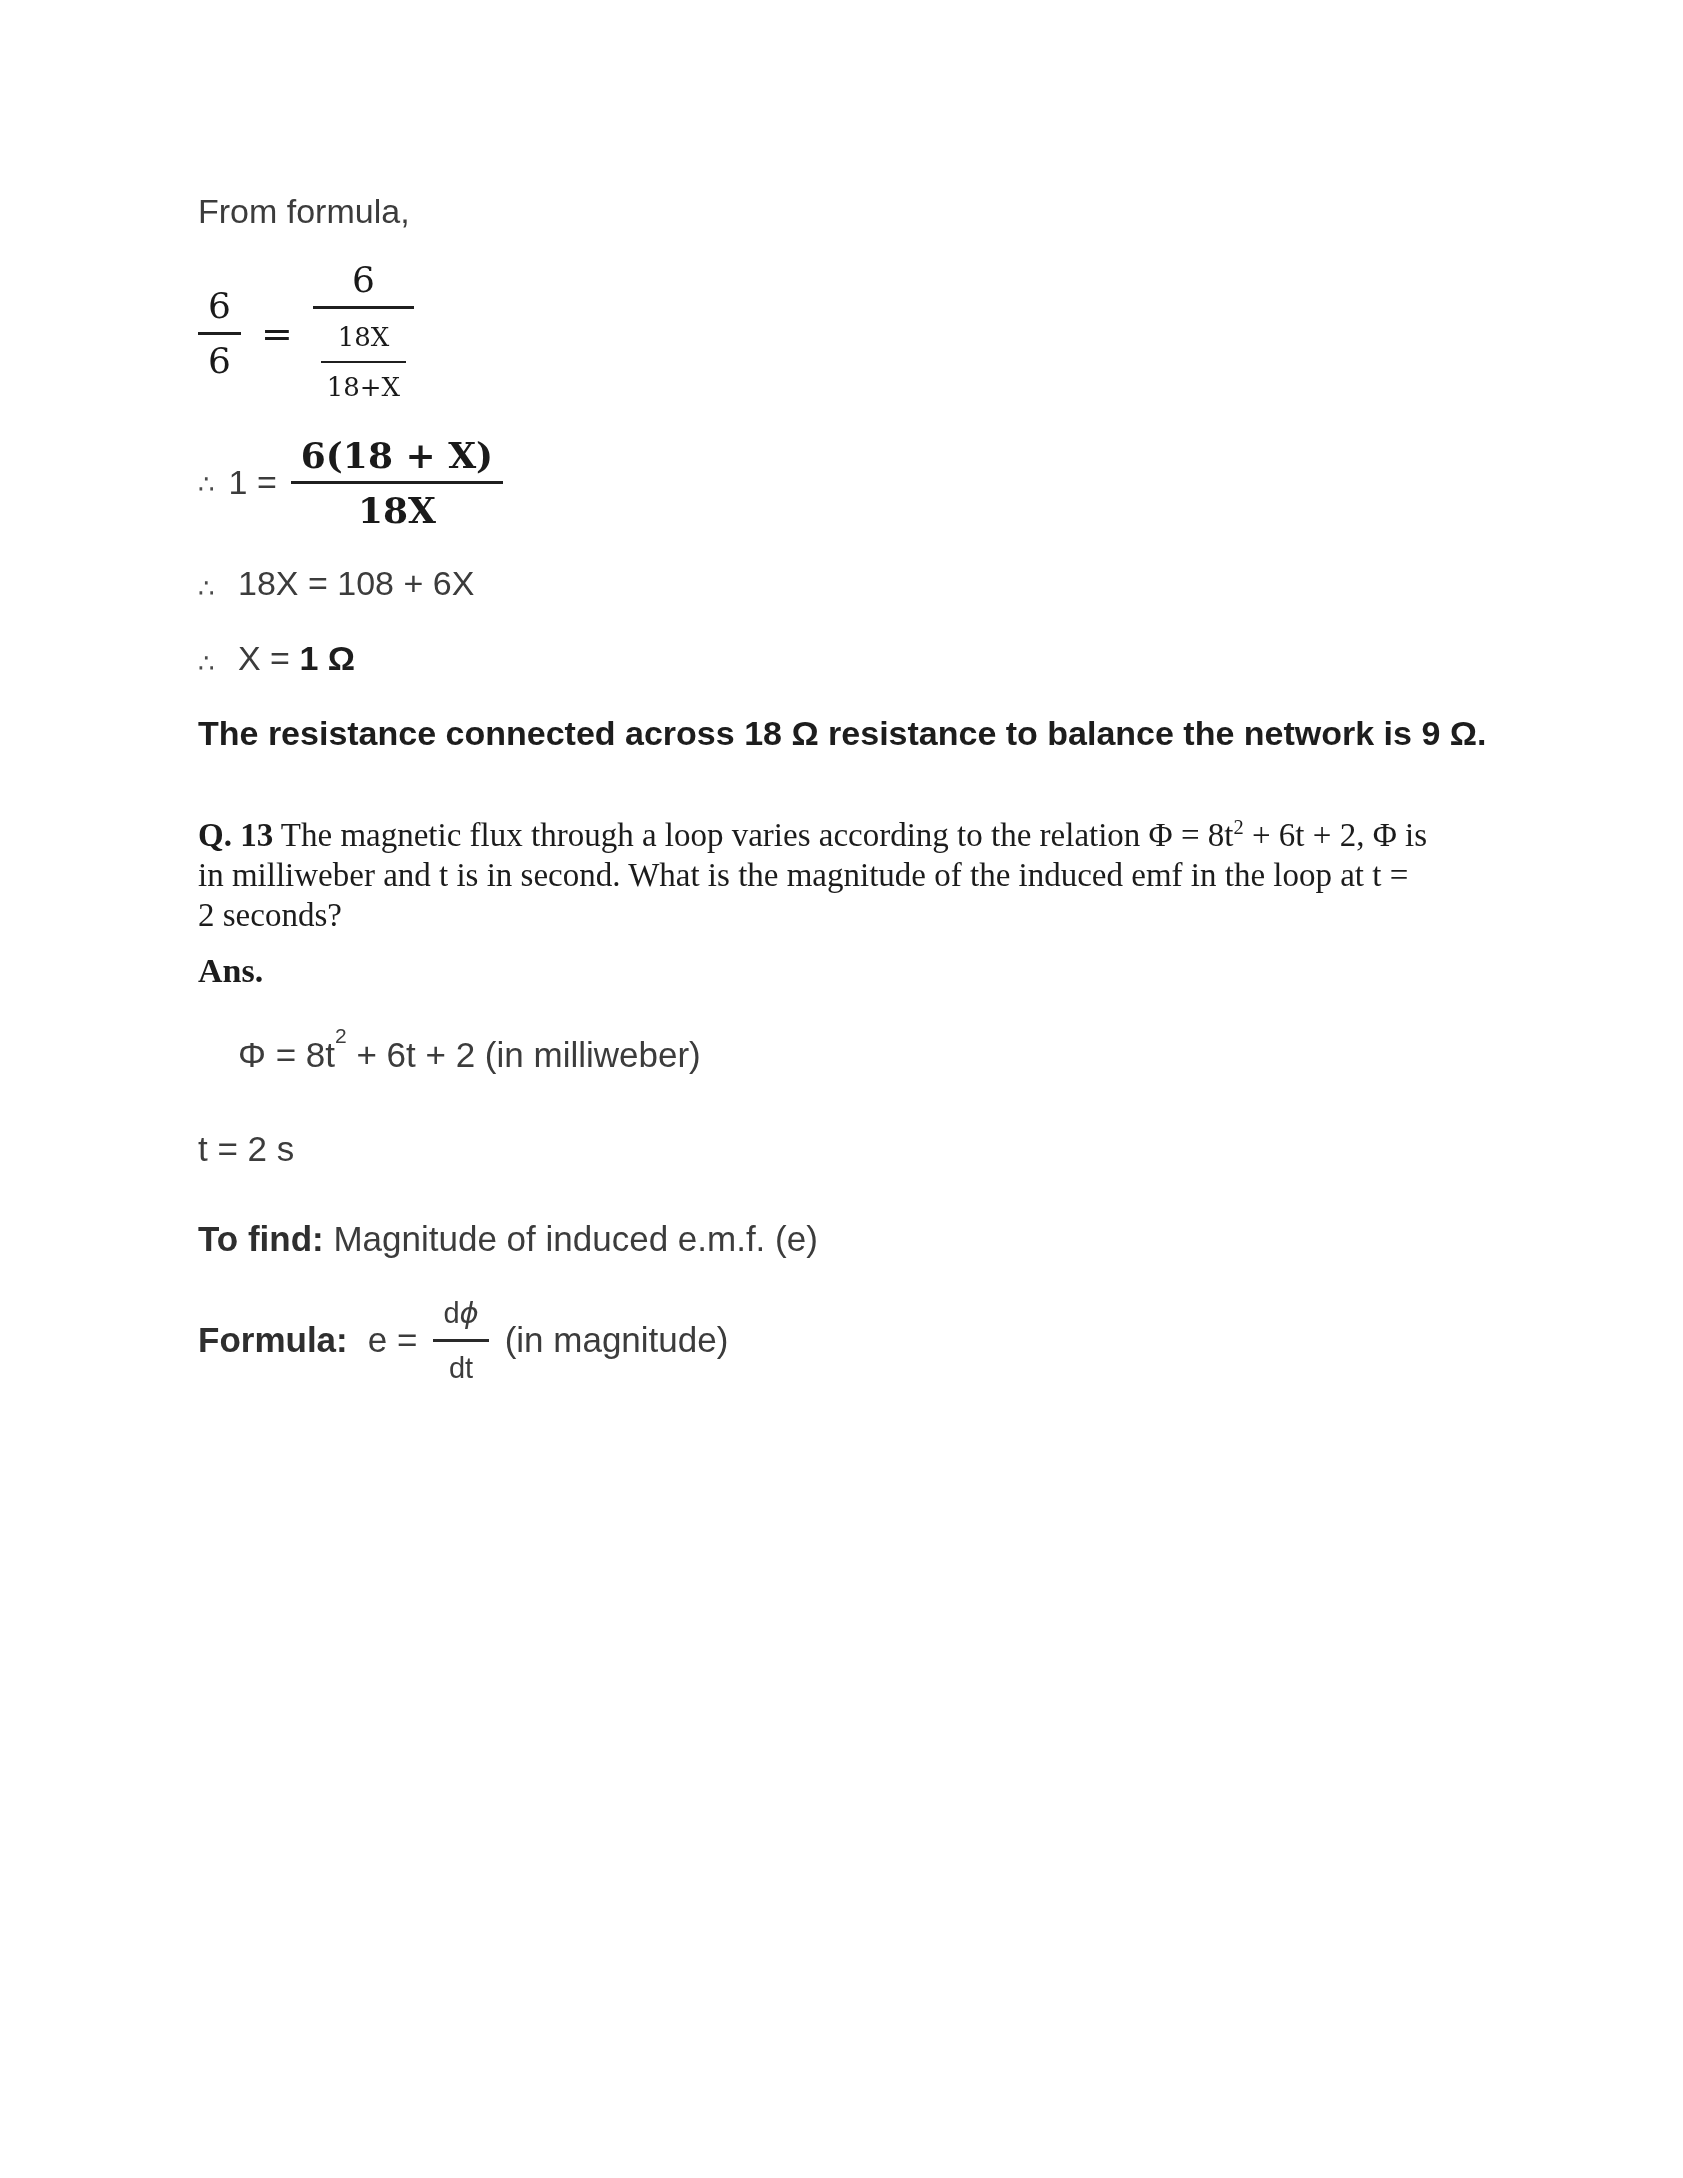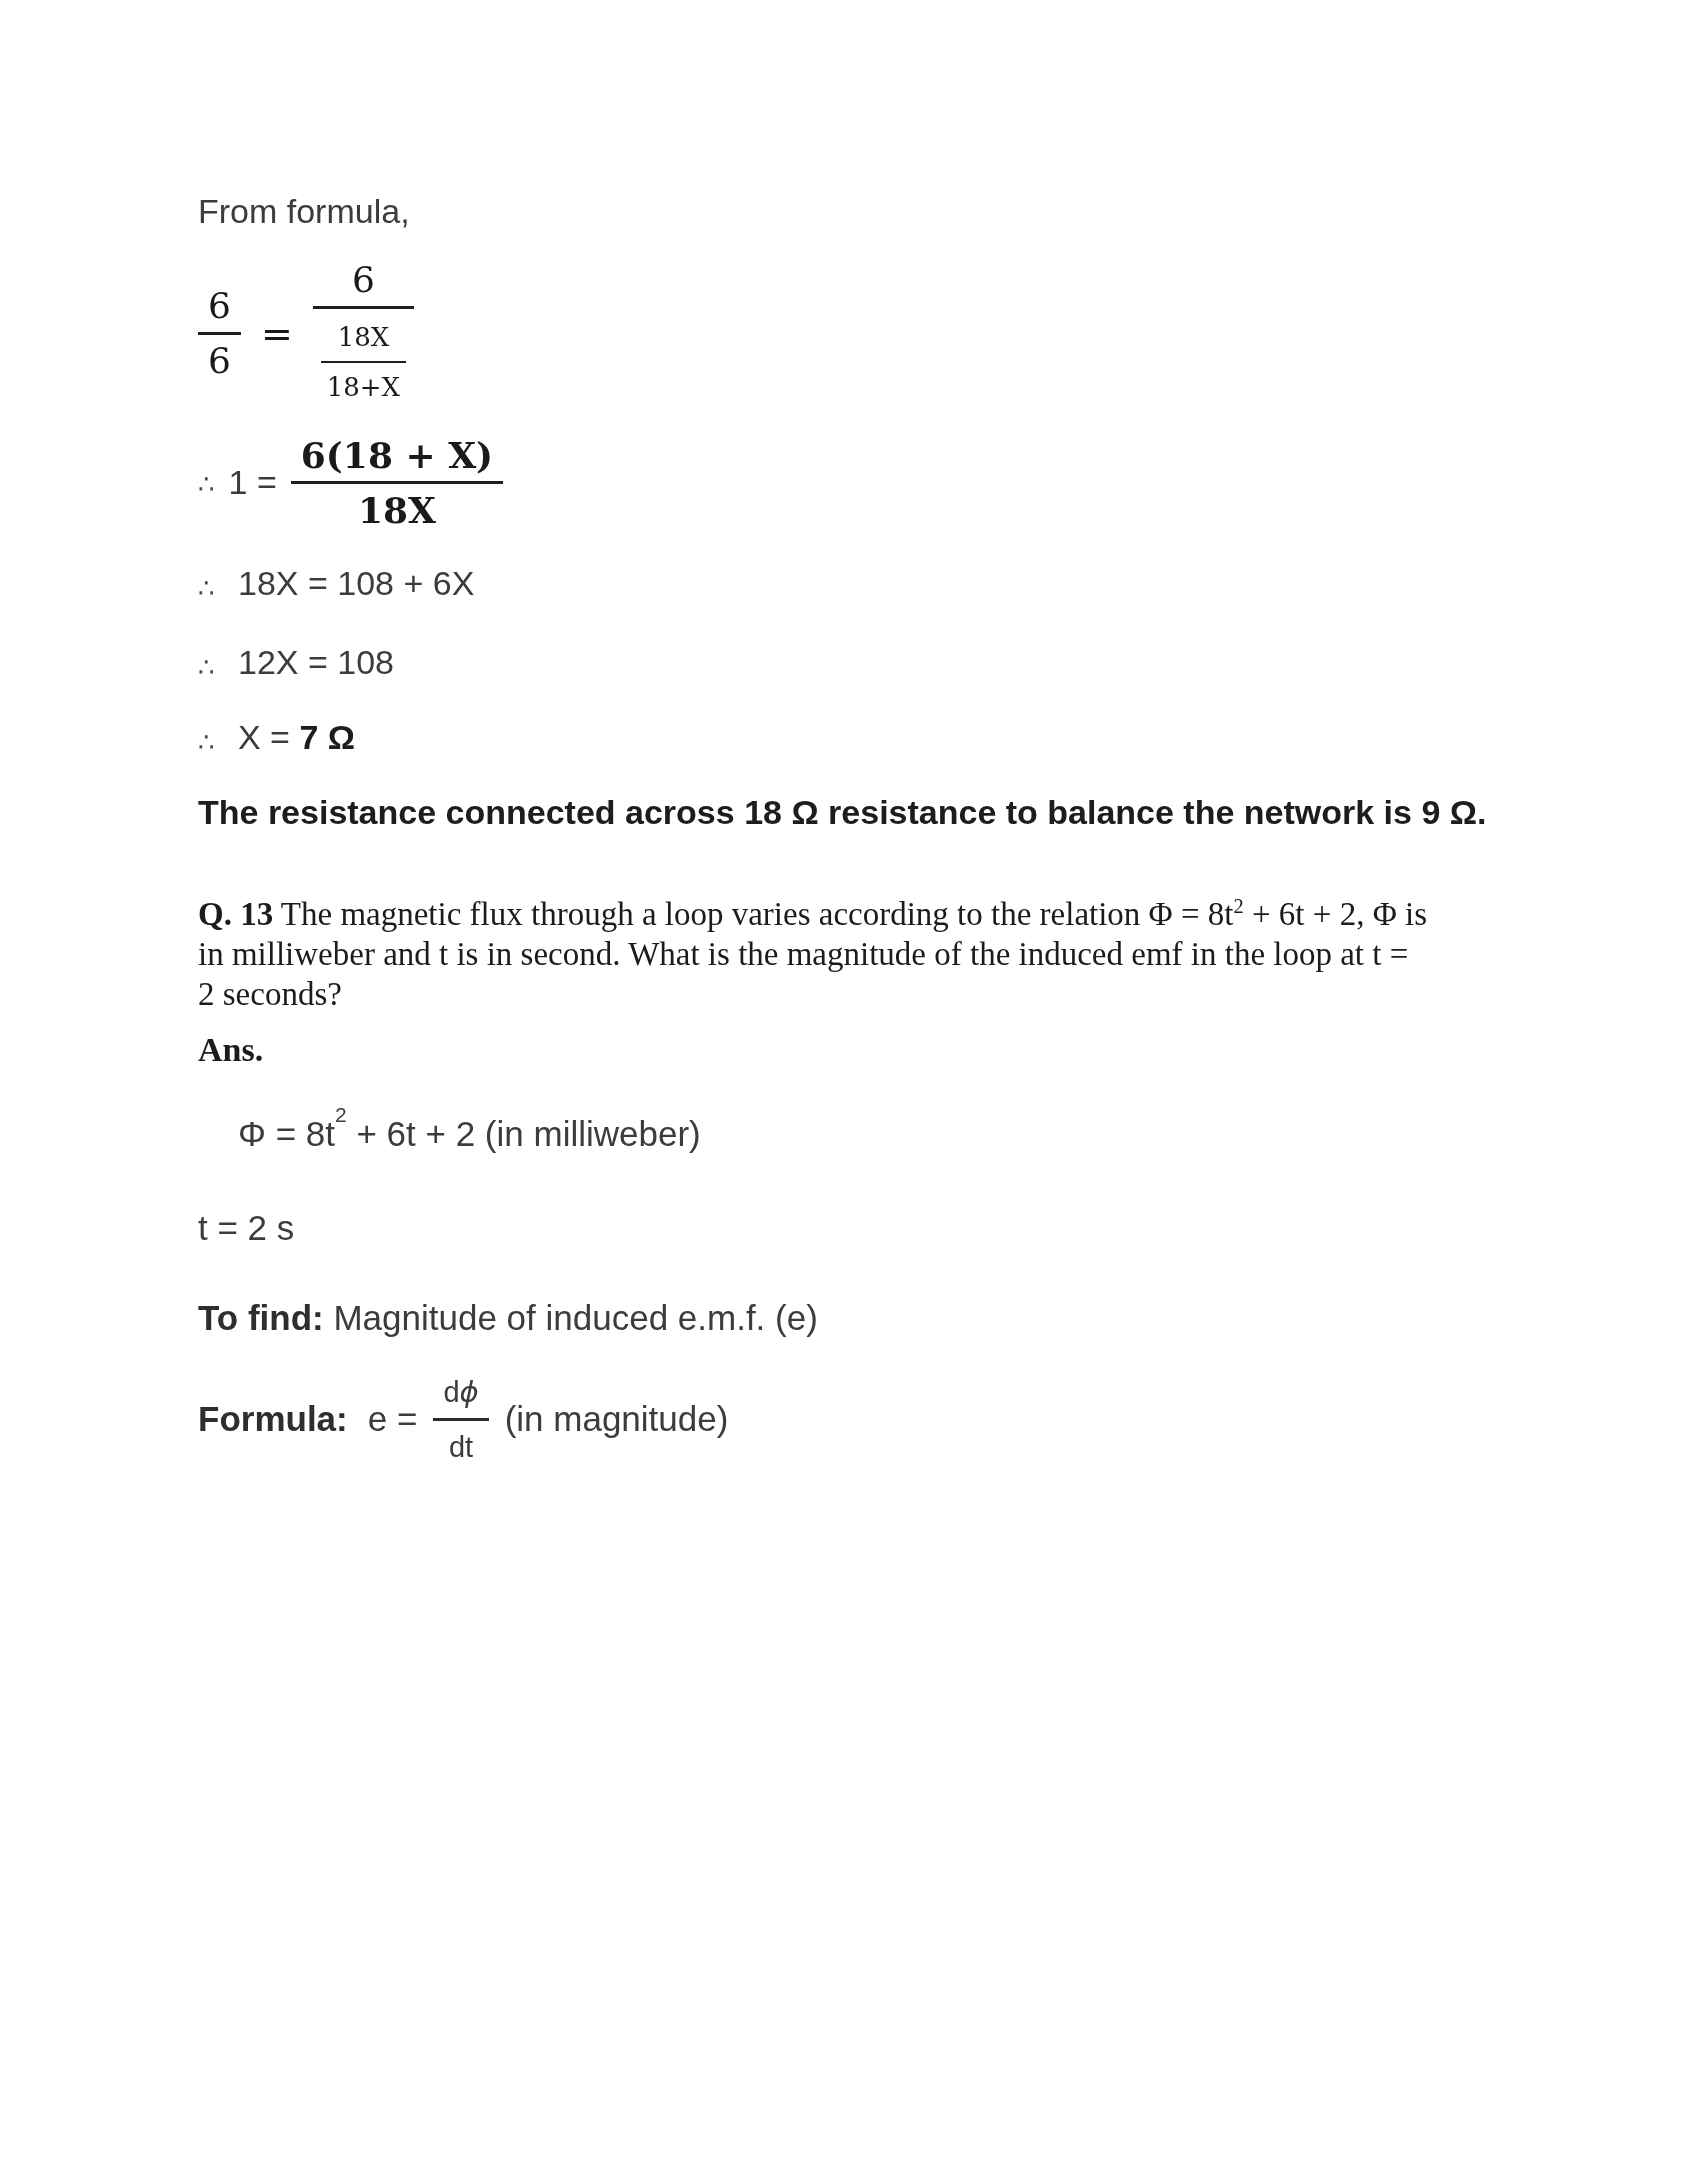--- a/index.html
+++ b/index.html
@@ -181,28 +181,24 @@
         <span class="bar"></span>
         <span class="den">18X</span>
       </span>
     </div>
 
     <p class="step s1 sans">
       <span class="therefore">∴</span>
       <span>18X = 108 + 6X</span>
     </p>
 
-    <p class="step s2 sans">
-      <span class="therefore">∴</span>
-      <span>12X = 108</span>
-    </p>
 
     <p class="step s3 sans">
       <span class="therefore">∴</span>
-      <span>X = </span><strong>7 Ω</strong>
+      <span>X = </span><strong>1 Ω</strong>
     </p>
 
     <p class="conclusion sans">The resistance connected across 18 Ω resistance to balance the network is 9 Ω.</p>
 
     <div class="q-para">
       <p class="q-line serif">
         <strong>Q. 13</strong><span> The magnetic flux through a loop varies according to the relation Φ = 8t</span><sup>2</sup><span> + 6t + 2, Φ is</span>
       </p>
       <p class="q-line serif">in milliweber and t is in second. What is the magnitude of the induced emf in the loop at t =</p>
       <p class="q-line serif">2 seconds?</p>

